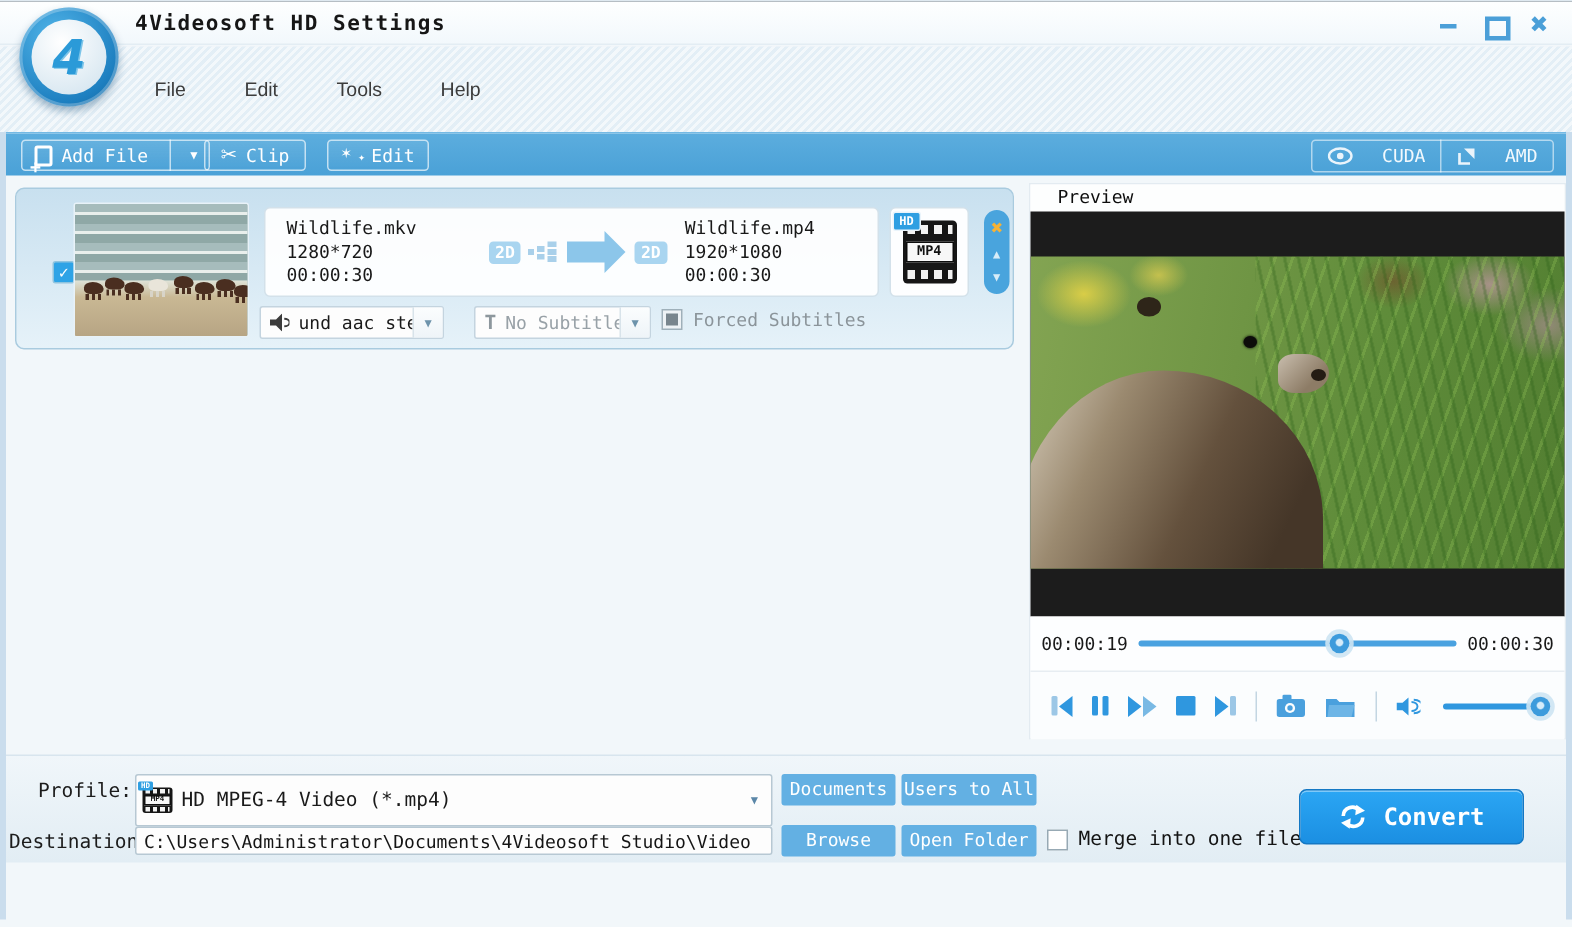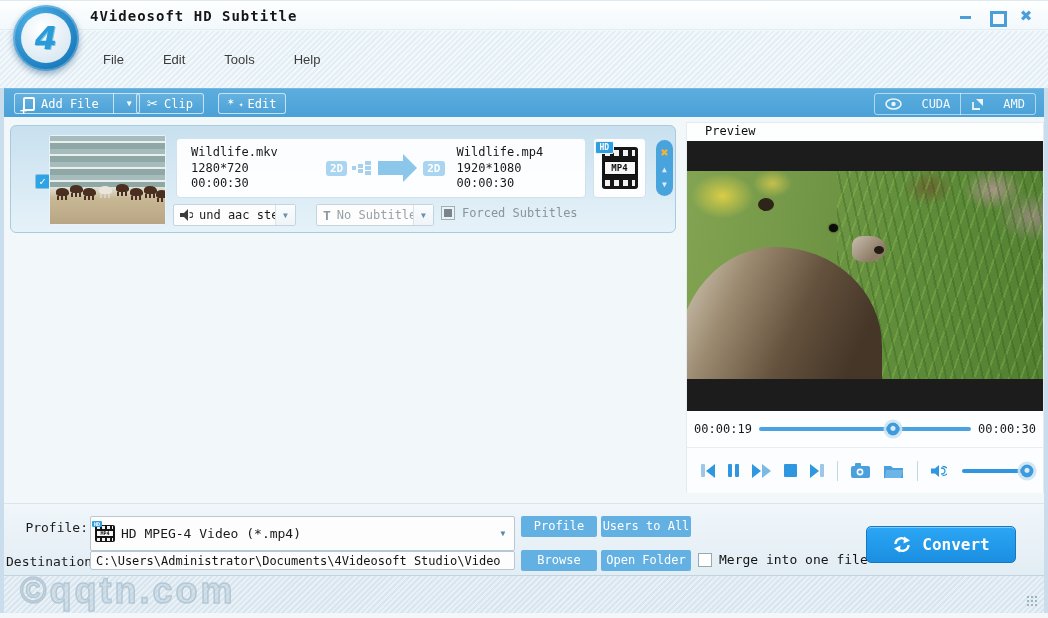--- a/index.html
+++ b/index.html
@@ -223,21 +223,21 @@
   .edge-bottom { left:0; top:613px; width:1048px; height:5px; background:#1a2730; }
 
   svg { display:block; }
 </style>
 </head>
 <body>
 
 <div id="app">
 
   <div class="titlebar">
-    <div class="title-text">4Videosoft HD Subtitle</div>
+    <div class="title-text">4Videosoft HD Settings</div>
     <div class="win-controls">
       <div class="wc wc-min"></div>
       <div class="wc wc-max"></div>
       <div class="wc wc-close">✖</div>
     </div>
   </div>
 
   <div class="menubar">
     <div class="menu-items">
       <span class="menu-item">File</span>
@@ -444,21 +444,21 @@
   <div class="bottom-panel">
     <div class="bp-label lbl-profile">Profile:</div>
     <div class="profile-field">
       <span class="film-mini">
         <span class="fm-label">MP4</span>
         <span class="fm-hd">HD</span>
       </span>
       <span class="profile-text">HD MPEG-4 Video (*.mp4)</span>
       <span class="profile-arrow">▼</span>
     </div>
-    <button class="flat-btn btn-settings">Profile</button>
+    <button class="flat-btn btn-settings">Documents</button>
     <button class="flat-btn btn-apply">Users to All</button>
 
     <div class="bp-label lbl-dest">Destination:</div>
     <input class="dest-input" value="C:\Users\Administrator\Documents\4Videosoft Studio\Video" style="">
     <button class="flat-btn btn-browse">Browse</button>
     <button class="flat-btn btn-openfolder">Open Folder</button>
 
     <div class="merge-wrap">
       <span class="merge-box"></span>
       <span>Merge into one file</span>
@@ -468,22 +468,18 @@
       <svg width="20" height="17" viewBox="0 0 20 17">
         <path d="M3.5 8 A6 6 0 0 1 14 4.2" fill="none" stroke="#ffffff" stroke-width="2.4"></path>
         <polygon points="12.2,0.5 18,4.5 11.5,7.5" fill="#ffffff"></polygon>
         <path d="M16.5 9 A6 6 0 0 1 6 12.8" fill="none" stroke="#ffffff" stroke-width="2.4"></path>
         <polygon points="7.8,16.5 2,12.5 8.5,9.5" fill="#ffffff"></polygon>
       </svg>
       <span>Convert</span>
     </div>
   </div>
 
-  <div class="statusbar">
-    <div class="watermark">©qqtn.com</div>
-    <div class="grip"></div>
-  </div>
 
   <div class="edge edge-left"></div>
   <div class="edge edge-right"></div>
   <div class="edge-bottom"></div>
 
 </div>
 
 </body></html>

